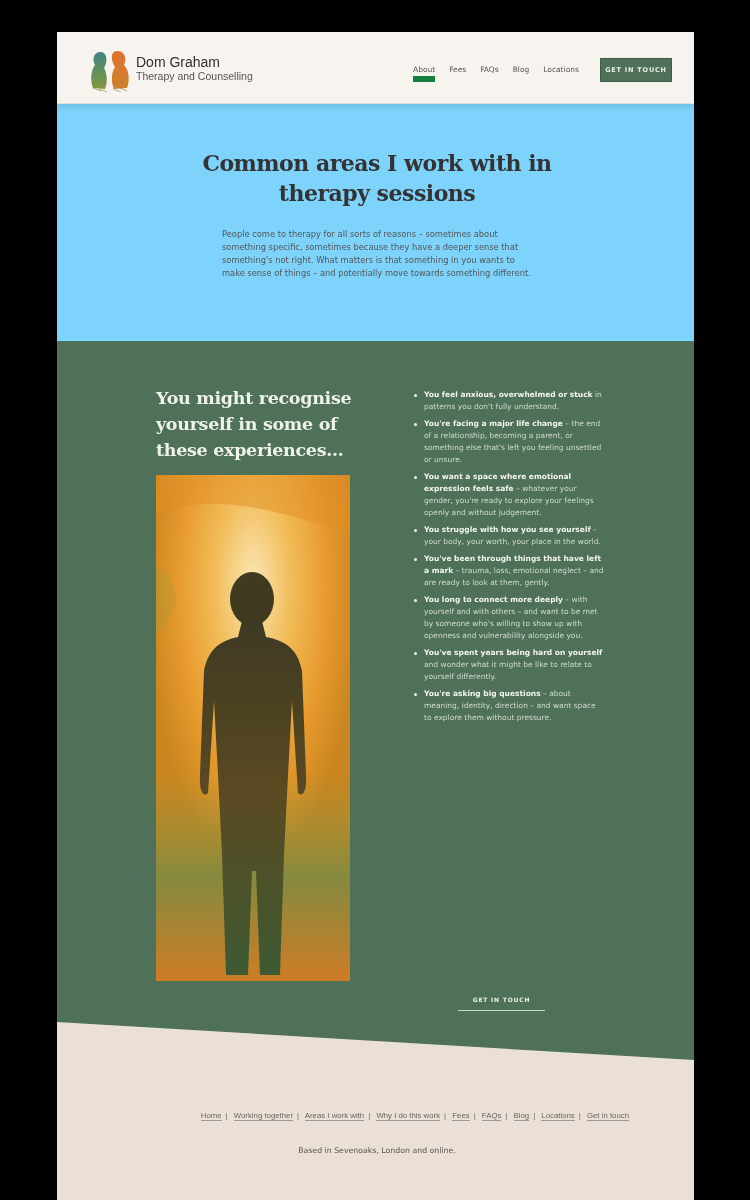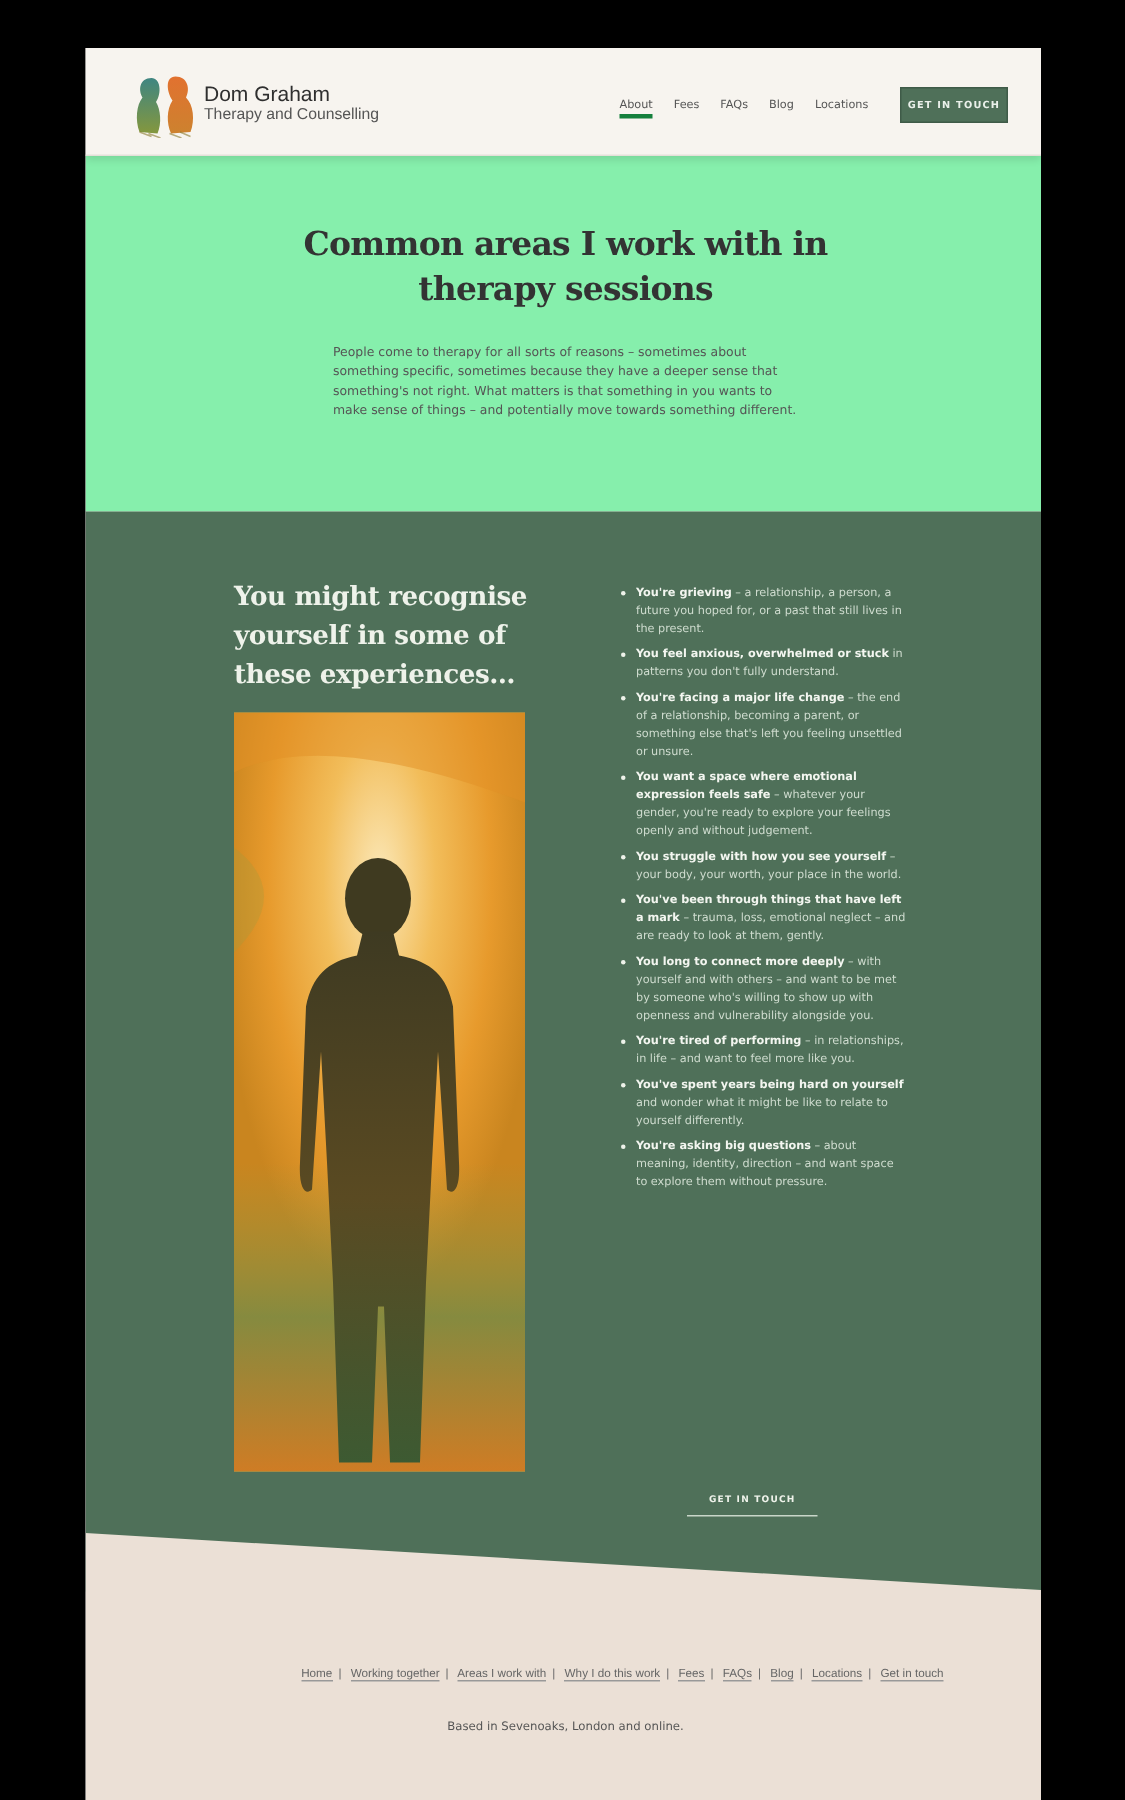--- a/index.html
+++ b/index.html
@@ -26,30 +26,30 @@
   }
   .brand-sub {
     position: absolute; left: 79px; top: 38px;
     font-family: "Liberation Sans", sans-serif; font-size: 10.5px; color: #555;
   }
   .nav { position: absolute; top: 33px; left: 356px; display: flex; gap: 0; }
   .nav a {
     font-family: "DejaVu Sans", sans-serif; font-size: 7.5px; color: #555; text-decoration: none;
     margin-right: 14px; line-height: 10px;
   }
-  .nav a.active { border-bottom: 3px solid #15803d; padding-bottom: 1px; }
+  .nav a.active { border-bottom: 6px solid #15803d; padding-bottom: 1px; }
   .cta-top {
     position: absolute; left: 543px; top: 26px; width: 72px; height: 24px;
     background: #4f7059; color: #eaf0ea; border: 1px solid #3f5b48;
     font-family: "DejaVu Sans", sans-serif; font-weight: bold; font-size: 6.5px; letter-spacing: 0.8px;
     display: flex; align-items: center; justify-content: center;
   }
 
   
-  .intro { position: absolute; left: 0; top: 72px; width: 100%; height: 237px; background: #86efac; }
+  .intro { position: absolute; left: 0; top: 72px; width: 100%; height: 237px; background: #7dd3fc; }
   .intro-title {
     position: absolute; left: 130px; width: 380px; top: 44px; text-align: center;
     font-family: "DejaVu Serif", serif; font-size: 22px; line-height: 30px; color: #333;
     letter-spacing: -0.5px;
   }
   .intro-text {
     position: absolute; left: 165px; width: 310px; top: 124px; text-align: left;
     font-family: "DejaVu Sans", sans-serif; font-size: 8.3px; line-height: 13px; color: #555;
   }
 
@@ -173,28 +173,26 @@
         <path d="M0 40 Q60 10 194 60 L194 0 L0 0 Z" fill="#e18f25" opacity="0.5"></path>
         <path d="M0 160 Q40 120 0 90 Z" fill="#a89a3a" opacity="0.35"></path>
         <rect x="0" y="300" width="194" height="206" fill="url(#grass)"></rect>
 
         <ellipse cx="96" cy="124" rx="22" ry="27" fill="#3f3a20"></ellipse>
         <path d="M86 146 L106 146 L110 162 C132 166 142 176 146 196 L150 300 C151 318 146 322 142 318 L136 226 L132 300 L128 380 L124 500 L104 500 L100 396 L96 396 L92 500 L70 500 L66 380 L62 300 L58 226 L52 318 C48 322 43 318 44 300 L48 196 C52 176 62 166 82 162 Z" fill="url(#body)"></path>
       </svg>
     </div>
 
     <ul class="list">
-      <li><b>You're grieving</b><span> – a relationship, a person, a future you hoped for, or a past that still lives in the present.</span></li>
       <li><b>You feel anxious, overwhelmed or stuck</b><span> in patterns you don't fully understand.</span></li>
       <li><b>You're facing a major life change</b><span> – the end of a relationship, becoming a parent, or something else that's left you feeling unsettled or unsure.</span></li>
       <li><b>You want a space where emotional expression feels safe</b><span> – whatever your gender, you're ready to explore your feelings openly and without judgement.</span></li>
       <li><b>You struggle with how you see yourself</b><span> – your body, your worth, your place in the world.</span></li>
       <li><b>You've been through things that have left a mark</b><span> – trauma, loss, emotional neglect – and are ready to look at them, gently.</span></li>
       <li><b>You long to connect more deeply</b><span> – with yourself and with others – and want to be met by someone who's willing to show up with openness and vulnerability alongside you.</span></li>
-      <li><b>You're tired of performing</b><span> – in relationships, in life – and want to feel more like you.</span></li>
       <li><b>You've spent years being hard on yourself</b><span> and wonder what it might be like to relate to yourself differently.</span></li>
       <li><b>You're asking big questions</b><span> – about meaning, identity, direction – and want space to explore them without pressure.</span></li>
     </ul>
 
     <div class="cta-bottom">GET IN TOUCH</div>
   </section>
 
   <footer class="footer">
     <div class="footer-links">
       <a>Home</a><span class="sep">|</span>

